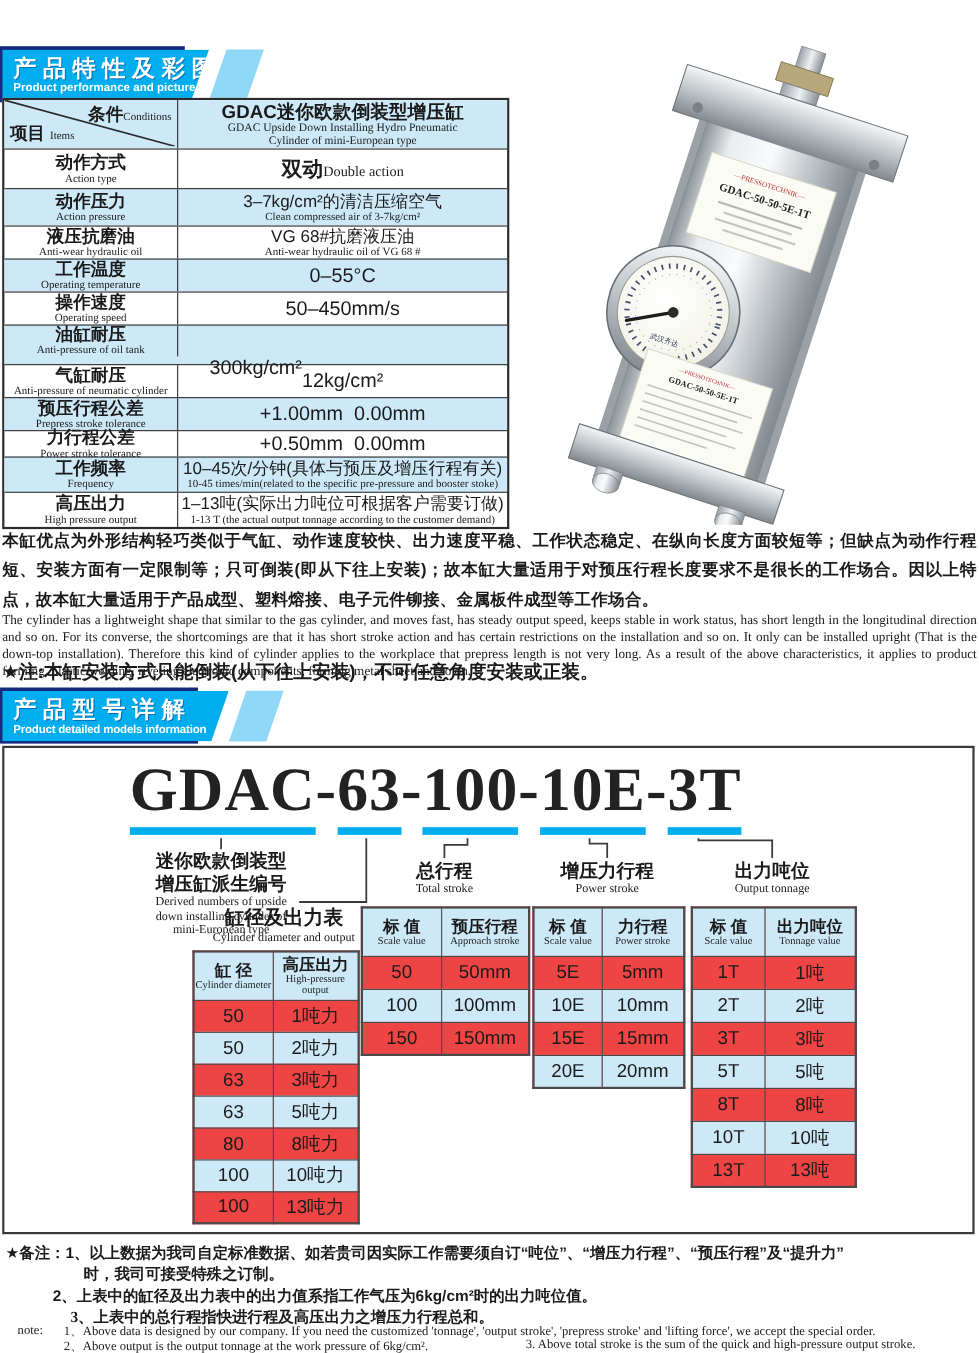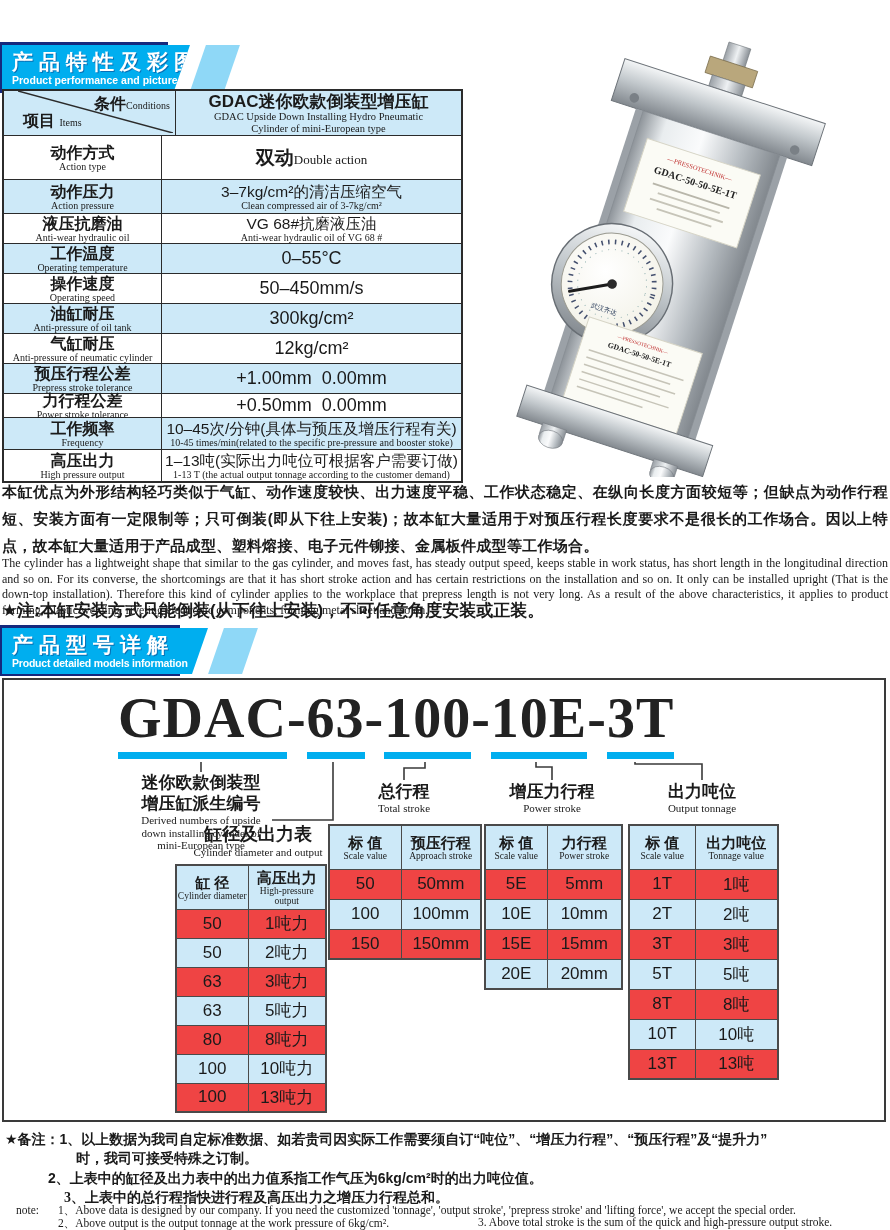--- a/index.html
+++ b/index.html
@@ -83,36 +83,36 @@
   <div class="banner" style="left:2px;top:45px;width:240px;">
     <div class="b-navy" style="width:168px;"></div>
     <div class="b-main" style="width:188px;">
       <div class="b-cn">产品特性及彩图</div>
       <div class="b-en">Product performance and picture</div>
     </div>
     <div class="b-slash" style="left:196px;"></div>
   </div>
 
   <div class="stable">
-    <div class="srow blue" style="height:44px;padding-left:14px;">
+    <div class="srow blue" style="height:44px;">
       <div class="lc corner">
         <svg width="155" height="42">
           <line x1="0" y1="0" x2="155" y2="42" stroke="#2b2b2b" stroke-width="1.5"></line>
         </svg>
         <div class="c-top"><span class="c-cn">条件</span><span class="c-en">Conditions</span></div>
         <div class="c-bot"><span class="c-cn">项目</span> <span class="c-en">Items</span></div>
       </div>
       <div class="vc">
         <div class="hdr-cn">GDAC迷你欧款倒装型增压缸</div>
         <div class="hdr-en">GDAC Upside Down Installing Hydro Pneumatic</div>
         <div class="hdr-en">Cylinder of mini-European type</div>
       </div>
     </div>
 
-    <div class="srow" style="height:44px;justify-content:center;">
+    <div class="srow" style="height:36px;justify-content:center;">
       <div class="lc">
           <div class="lcn">动作方式</div>
           <div class="len">Action type</div>
         </div>
       <div class="vc">
           <div class="vinline"><span class="vcn-big">双动</span><span class="ven-inline">Double action</span></div>
         </div>
     </div>
     <div class="srow blue" style="height:34px;">
       <div class="lc">
@@ -145,21 +145,21 @@
     </div>
     <div class="srow" style="height:30px;">
       <div class="lc">
           <div class="lcn">操作速度</div>
           <div class="len">Operating speed</div>
         </div>
       <div class="vc">
           <div class="vbig">50–450mm/s</div>
         </div>
     </div>
-    <div class="srow blue" style="height:30px;">
+    <div class="srow blue" style="height:36px;flex-direction:column;">
       <div class="lc">
           <div class="lcn">油缸耐压</div>
           <div class="len">Anti-pressure of oil tank</div>
         </div>
       <div class="vc">
           <div class="vbig">300kg/cm²</div>
         </div>
     </div>
     <div class="srow" style="height:30px;">
       <div class="lc">

